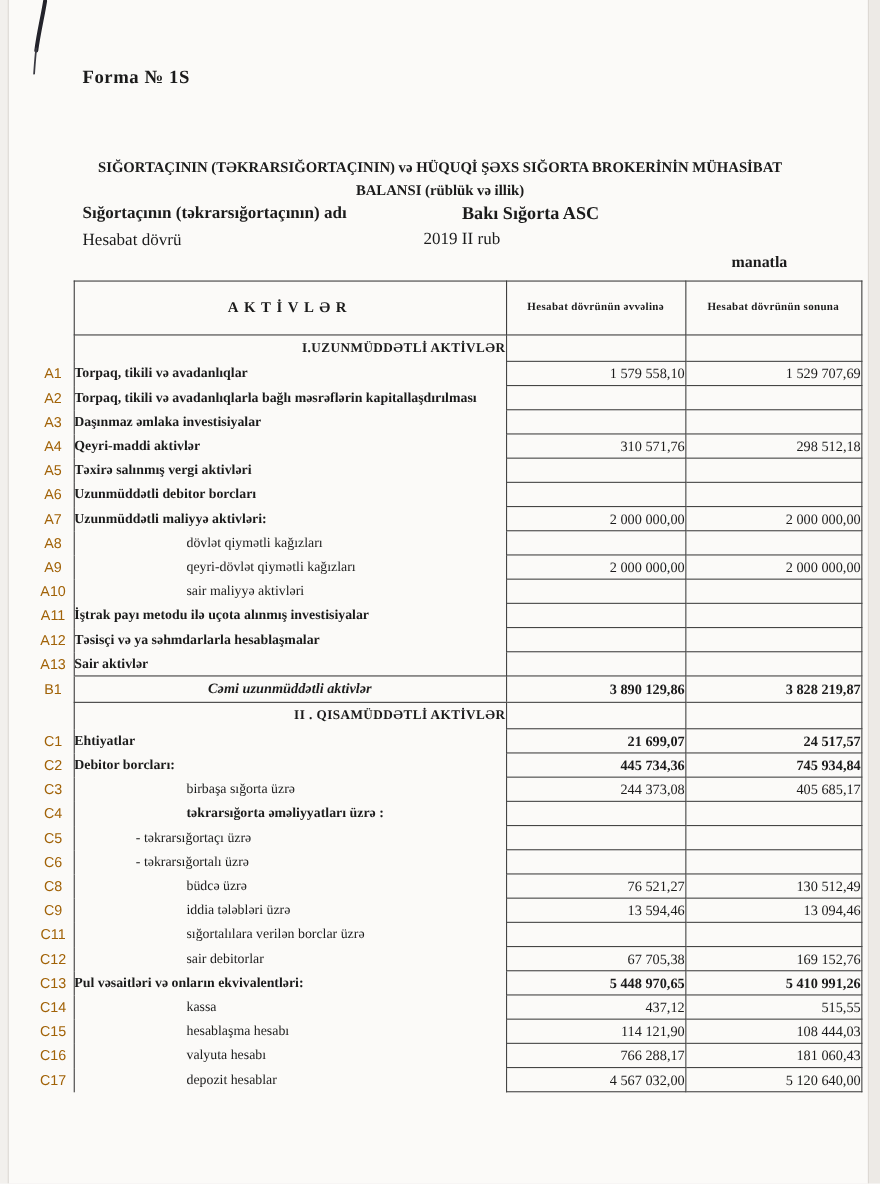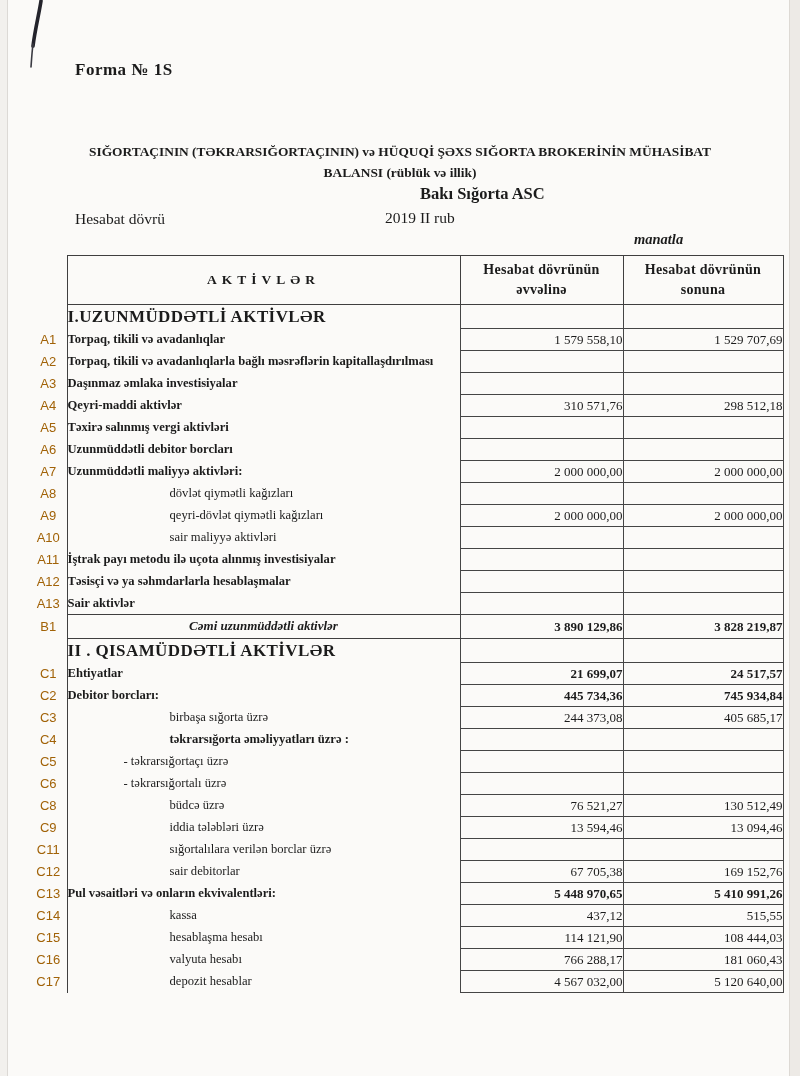--- a/index.html
+++ b/index.html
@@ -19,46 +19,46 @@
   .approval { position:absolute; left:455px; top:20px; width:310px; text-align:center;
               font-weight:bold; font-size:15px; line-height:1.42; }
 
   .doc-title { position:absolute; left:50px; top:142px; width:700px; text-align:center;
                font-weight:bold; font-size:13.4px; line-height:1.55; }
 
   .meta-label-1 { position:absolute; left:75px;  top:185px; font-weight:bold; font-size:15.5px; }
   .meta-value-1 { position:absolute; left:420px; top:184px; font-weight:bold; font-size:16.5px; }
   .meta-label-2 { position:absolute; left:75px;  top:210px; font-size:15.5px; }
   .meta-value-2 { position:absolute; left:385px; top:209px; font-size:15.5px; }
-  .currency-note { position:absolute; left:634px; top:231px; font-weight:bold; font-style:italic; font-size:14.5px; }
+  .currency-note { position:absolute; left:665px; top:231px; font-weight:bold; font-size:14.5px; }
 
   table.balance { position:absolute; left:30px; top:255px; border-collapse:collapse; table-layout:fixed; }
   table.balance col.c0 { width:37px; }
   table.balance col.c1 { width:393px; }
   table.balance col.c2 { width:163px; }
   table.balance col.c3 { width:160px; }
 
   table.balance th, table.balance td { padding:0; vertical-align:middle; overflow:hidden; }
 
   
   th.h-code  { border:none; }
   th.h-label { border:1.6px solid #3f3f3f; height:48px; text-align:center;
                font-weight:bold; font-size:13.5px; letter-spacing:5px; }
   th.h-val   { border:1.6px solid #3f3f3f; height:48px; text-align:center;
-               font-weight:bold; font-size:14px; line-height:1.45; padding:0 14px; letter-spacing:0.3px; }
+               font-weight:bold; font-size:10px; line-height:1.45; padding:0 14px; letter-spacing:0.3px; }
 
   
   td.c-code  { text-align:center; font-family:"Liberation Sans","DejaVu Sans",sans-serif;
                font-size:13px; color:#a16207; }
   td.c-label { border-left:1.6px solid #3f3f3f; font-size:12.6px; padding:1px 2px 1px 5px; line-height:1.15; }
   td.c-val   { border:1.5px solid #454545; text-align:right; font-size:13px; padding:1px 9px 1px 2px; }
 
   tr.brow td { height:21px; }
   tr.row-section td { height:23px; }
-  tr.row-section td.c-label { text-align:left; font-weight:bold; font-size:17px; letter-spacing:0.4px; }
+  tr.row-section td.c-label { text-align:right; font-weight:bold; font-size:12px; letter-spacing:0.4px; }
   tr.row-bold td.c-label { font-weight:bold;margin-top:21px; }
   tr.row-boldval td.c-label { font-weight:bold; }
   tr.row-boldval td.c-val { font-weight:bold; }
   tr.row-sub  td.c-label { padding-left:102px; }
   tr.row-sub2 td.c-label { padding-left:56px; }
   tr.row-boldsub td.c-label { padding-left:102px; font-weight:bold; }
   tr.row-total td { height:23px; }
   tr.row-total td.c-label { text-align:center; font-weight:bold; font-style:italic;
                             border-top:1.6px solid #3f3f3f; border-bottom:1.6px solid #3f3f3f; font-size:13px; }
   tr.row-total td.c-val { font-weight:bold; }
@@ -77,20 +77,21 @@
   </svg>
 
   <div class="form-number">Forma № 1S</div>
 
 
   <div class="doc-title">
     <div>SIĞORTAÇININ (TƏKRARSIĞORTAÇININ) və HÜQUQİ ŞƏXS SIĞORTA BROKERİNİN MÜHASİBAT</div>
     <div>BALANSI (rüblük və illik)</div>
   </div>
 
+  <div class="meta-label-1">Sığortaçının (təkrarsığortaçının) adı</div>
   <div class="meta-value-1">Bakı Sığorta ASC</div>
   <div class="meta-label-2">Hesabat dövrü</div>
   <div class="meta-value-2">2019 II rub</div>
   <div class="currency-note">manatla</div>
 
   <table class="balance">
     <colgroup>
         <col class="c0">
         <col class="c1">
         <col class="c2">

